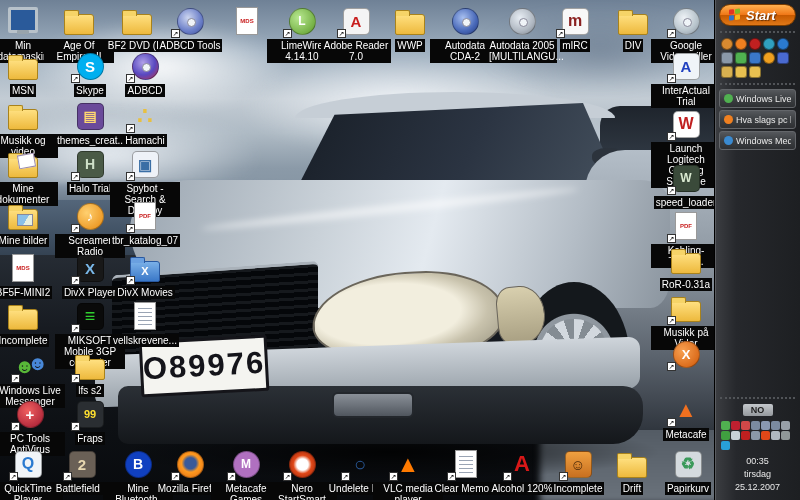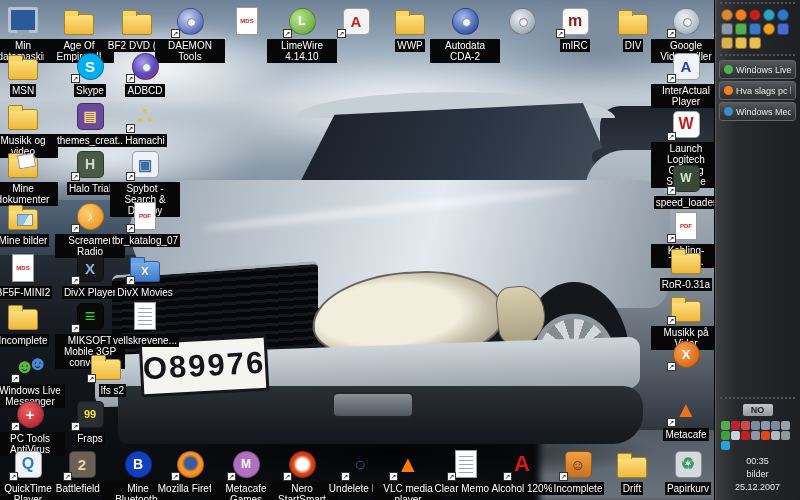--- a/index.html
+++ b/index.html
@@ -189,21 +189,21 @@
         <div class="ico">
           <div class="k-folder"></div>
         </div>
         <div class="lbl">BF2 DVD (E)</div>
       </div>
       <div class="desk-icon" style="left: 154px; top: 5px;">
         <div class="ico">
           <div class="k-disc" style="background: radial-gradient(circle at 40% 35%, rgb(205, 214, 240), rgb(106, 126, 200) 60%, rgb(60, 79, 154));"></div>
           <span class="sc">↗</span>
         </div>
-        <div class="lbl">DAEMON Tools</div>
+        <div class="lbl">ADBCD Tools</div>
       </div>
       <div class="desk-icon" style="left: 211px; top: 5px;">
         <div class="ico">
           <div class="k-doc_red">
             <span class="glyph" style="color: rgb(200, 30, 30); font-size: 6px;">MDS</span>
           </div>
         </div>
       </div>
       <div class="desk-icon" style="left: 266px; top: 5px;">
         <div class="ico">
@@ -214,37 +214,39 @@
         </div>
         <div class="lbl">LimeWire 4.14.10</div>
       </div>
       <div class="desk-icon" style="left: 320px; top: 5px;">
         <div class="ico">
           <div class="k-app" style="background: rgb(244, 244, 244);">
             <span class="glyph" style="color: rgb(200, 30, 30); font-size: 15px;">A</span>
           </div>
           <span class="sc">↗</span>
         </div>
+        <div class="lbl">Adobe Reader 7.0</div>
       </div>
       <div class="desk-icon" style="left: 374px; top: 5px;">
         <div class="ico">
           <div class="k-folder"></div>
         </div>
         <div class="lbl">WWP</div>
       </div>
       <div class="desk-icon" style="left: 429px; top: 5px;">
         <div class="ico">
           <div class="k-disc" style="background: radial-gradient(circle at 40% 35%, rgb(168, 192, 240), rgb(72, 104, 184) 60%, rgb(36, 56, 122));"></div>
         </div>
         <div class="lbl">Autodata CDA-2</div>
       </div>
       <div class="desk-icon" style="left: 486px; top: 5px;">
         <div class="ico">
           <div class="k-disc" style="background: radial-gradient(circle at 40% 35%, rgb(232, 238, 244), rgb(176, 184, 194) 60%, rgb(122, 130, 140));"></div>
         </div>
+        <div class="lbl">Autodata 2005 [MULTILANGU...</div>
       </div>
       <div class="desk-icon" style="left: 539px; top: 5px;">
         <div class="ico">
           <div class="k-app" style="background: rgb(248, 248, 248);">
             <span class="glyph" style="color: rgb(138, 32, 32); font-size: 16px;">m</span>
           </div>
           <span class="sc">↗</span>
         </div>
         <div class="lbl">mIRC</div>
       </div>
@@ -283,21 +285,21 @@
         </div>
         <div class="lbl">ADBCD</div>
       </div>
       <div class="desk-icon" style="left: 650px; top: 50px;">
         <div class="ico">
           <div class="k-app" style="background: rgb(240, 244, 248);">
             <span class="glyph" style="color: rgb(32, 64, 192); font-size: 15px;">A</span>
           </div>
           <span class="sc">↗</span>
         </div>
-        <div class="lbl">InterActual Player</div>
+        <div class="lbl">InterActual Trial</div>
       </div>
       <div class="desk-icon" style="left: -13px; top: 100px;">
         <div class="ico">
           <div class="k-folder"></div>
         </div>
         <div class="lbl">Musikk og video</div>
       </div>
       <div class="desk-icon" style="left: 54px; top: 100px;">
         <div class="ico">
           <div class="k-app" style="background: rgb(106, 74, 154);">
@@ -450,21 +452,21 @@
         </div>
         <div class="lbl">Musikk på Vidar</div>
       </div>
       <div class="desk-icon" style="left: -6px; top: 350px;">
         <div class="ico">
           <div class="k-buddies"></div>
           <span class="sc">↗</span>
         </div>
         <div class="lbl">Windows Live Messenger</div>
       </div>
-      <div class="desk-icon" style="left: 54px; top: 350px; align-items: flex-end;">
+      <div class="desk-icon" style="left: 54px; top: 350px;">
         <div class="ico">
           <div class="k-folder"></div>
           <span class="sc">↗</span>
         </div>
         <div class="lbl">lfs s2</div>
       </div>
       <div class="desk-icon" style="left: 650px; top: 338px;">
         <div class="ico">
           <div class="k-circle" style="background: radial-gradient(circle at 35% 35%, rgb(248, 160, 80), rgb(208, 88, 8));">
             <span class="glyph" style="color: rgb(255, 255, 255); font-size: 13px;">X</span>
@@ -601,20 +603,29 @@
         <div class="ico">
           <div class="k-app" style="background: rgb(212, 218, 222);">
             <span class="glyph" style="color: rgb(58, 154, 90); font-size: 16px;">♻</span>
           </div>
         </div>
         <div class="lbl">Papirkurv</div>
       </div>
     </div>
 
   <div class="taskbar">
+    <div class="start-btn">
+      <span class="winflag">
+        <span class="wf1"></span>
+          <span class="wf2"></span>
+          <span class="wf3"></span>
+          <span class="wf4"></span>
+      </span>
+      <span class="start-txt">Start</span>
+    </div>
     <div class="dots"></div>
     <div class="ql" id="quicklaunch">
         <span class="ql-item" style="background: rgb(216, 138, 48); border-radius: 50%;"></span>
         <span class="ql-item" style="background: rgb(240, 128, 32); border-radius: 50%;"></span>
         <span class="ql-item" style="background: rgb(192, 32, 32); border-radius: 50%;"></span>
         <span class="ql-item" style="background: rgb(48, 160, 192); border-radius: 50%;"></span>
         <span class="ql-item" style="background: rgb(42, 122, 208); border-radius: 50%;"></span>
         <span class="ql-item" style="background: rgb(138, 152, 168); border-radius: 3px;"></span>
         <span class="ql-item" style="background: rgb(80, 176, 80); border-radius: 3px;"></span>
         <span class="ql-item" style="background: rgb(58, 120, 200); border-radius: 3px;"></span>
@@ -654,18 +665,18 @@
         <span class="tray-item" style="background: rgb(200, 208, 216);"></span>
         <span class="tray-item" style="background: rgb(192, 32, 32);"></span>
         <span class="tray-item" style="background: rgb(138, 152, 168);"></span>
         <span class="tray-item" style="background: rgb(224, 72, 24);"></span>
         <span class="tray-item" style="background: rgb(176, 184, 192);"></span>
         <span class="tray-item" style="background: rgb(144, 152, 152);"></span>
         <span class="tray-item" style="background: rgb(40, 160, 216);"></span>
       </div>
     <div class="clock">
       <div>00:35</div>
-      <div>bilder</div>
+      <div>tirsdag</div>
       <div>25.12.2007</div>
     </div>
   </div>
 
 </div>
 
 </body></html>

